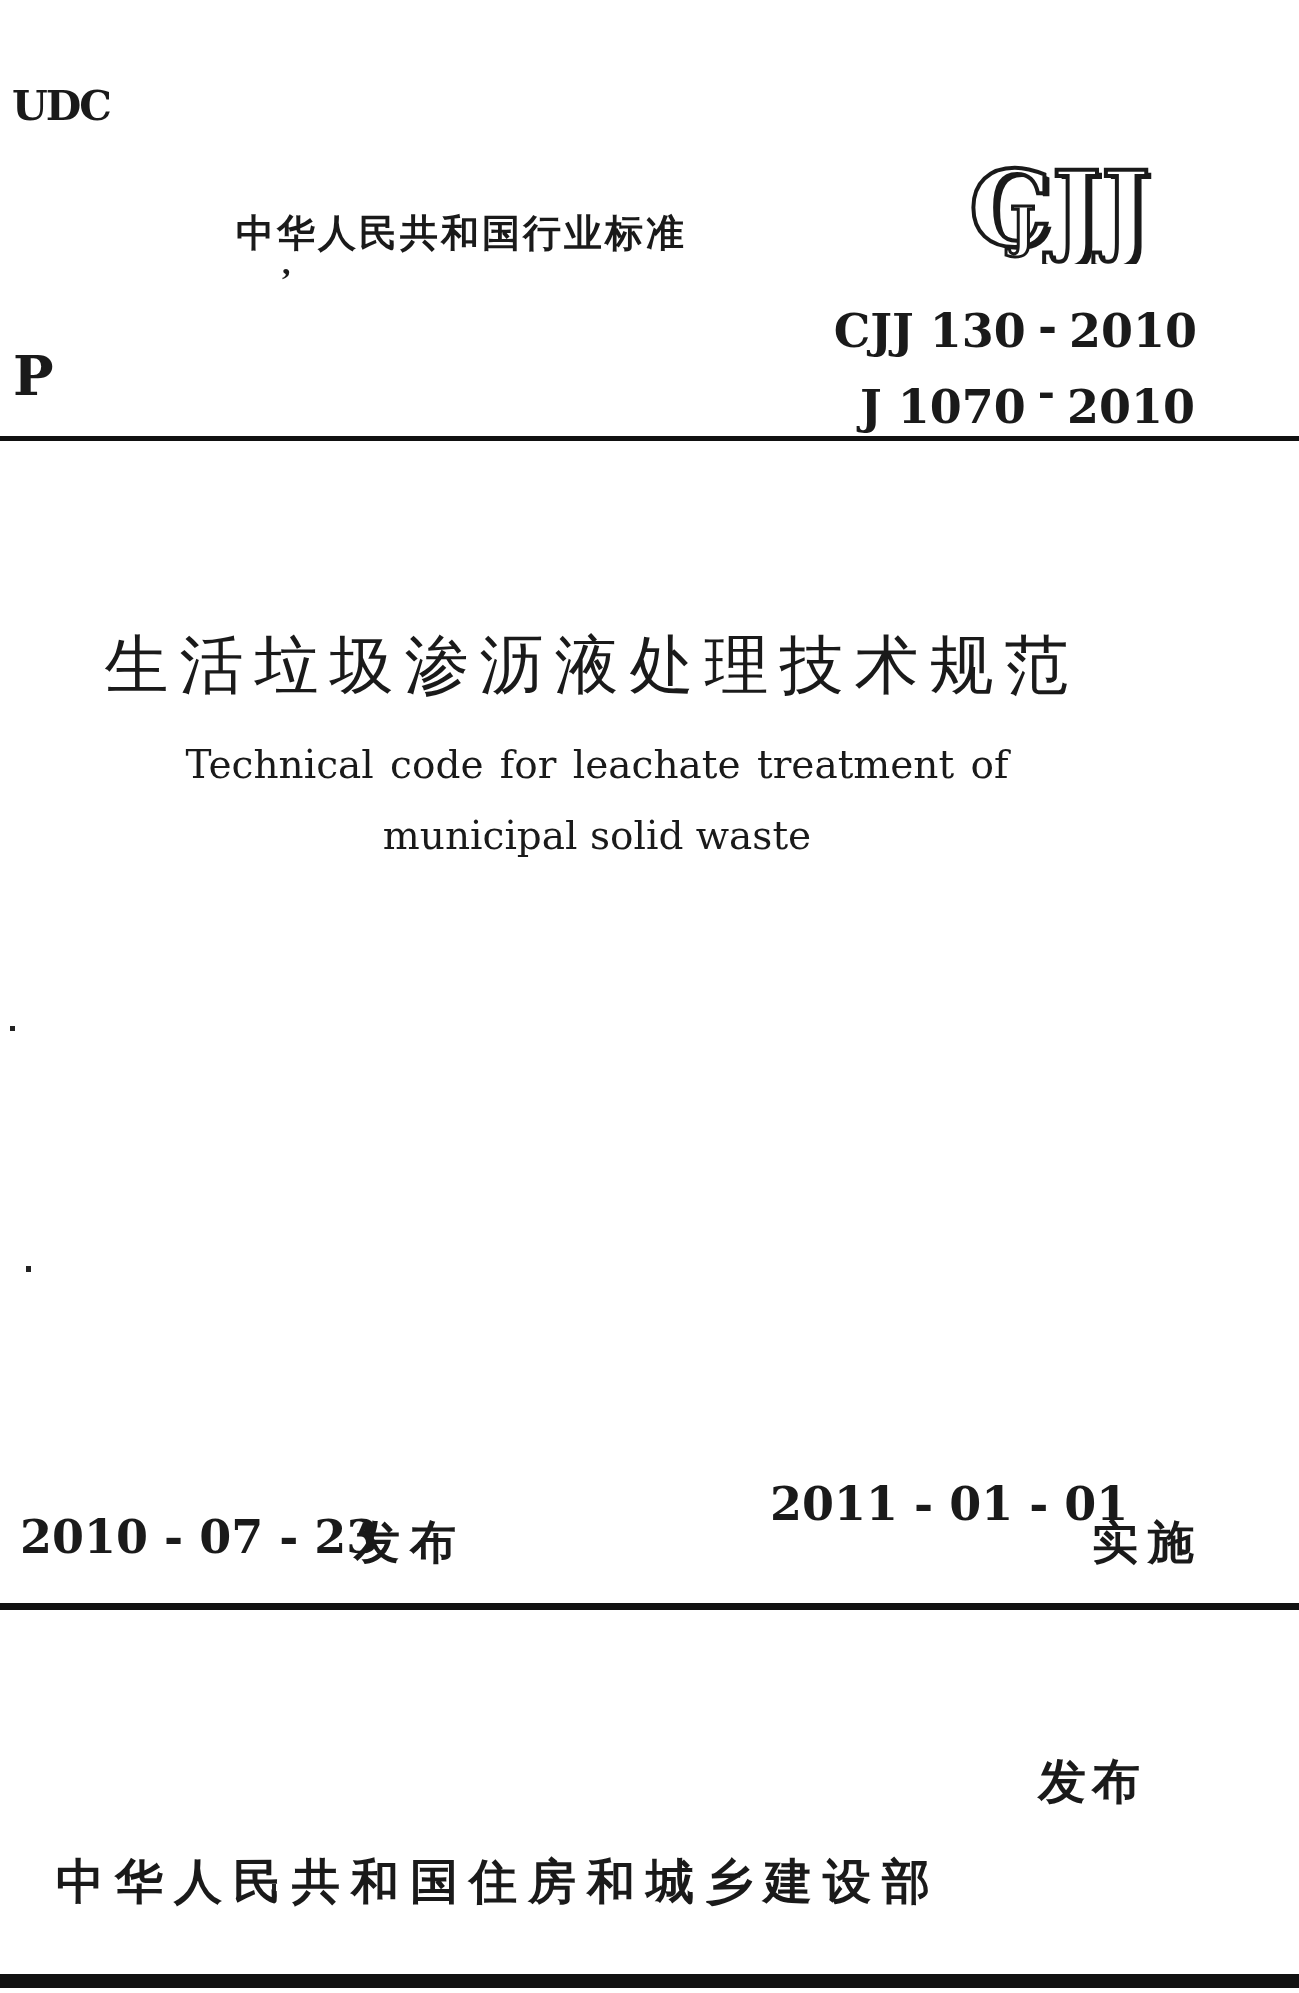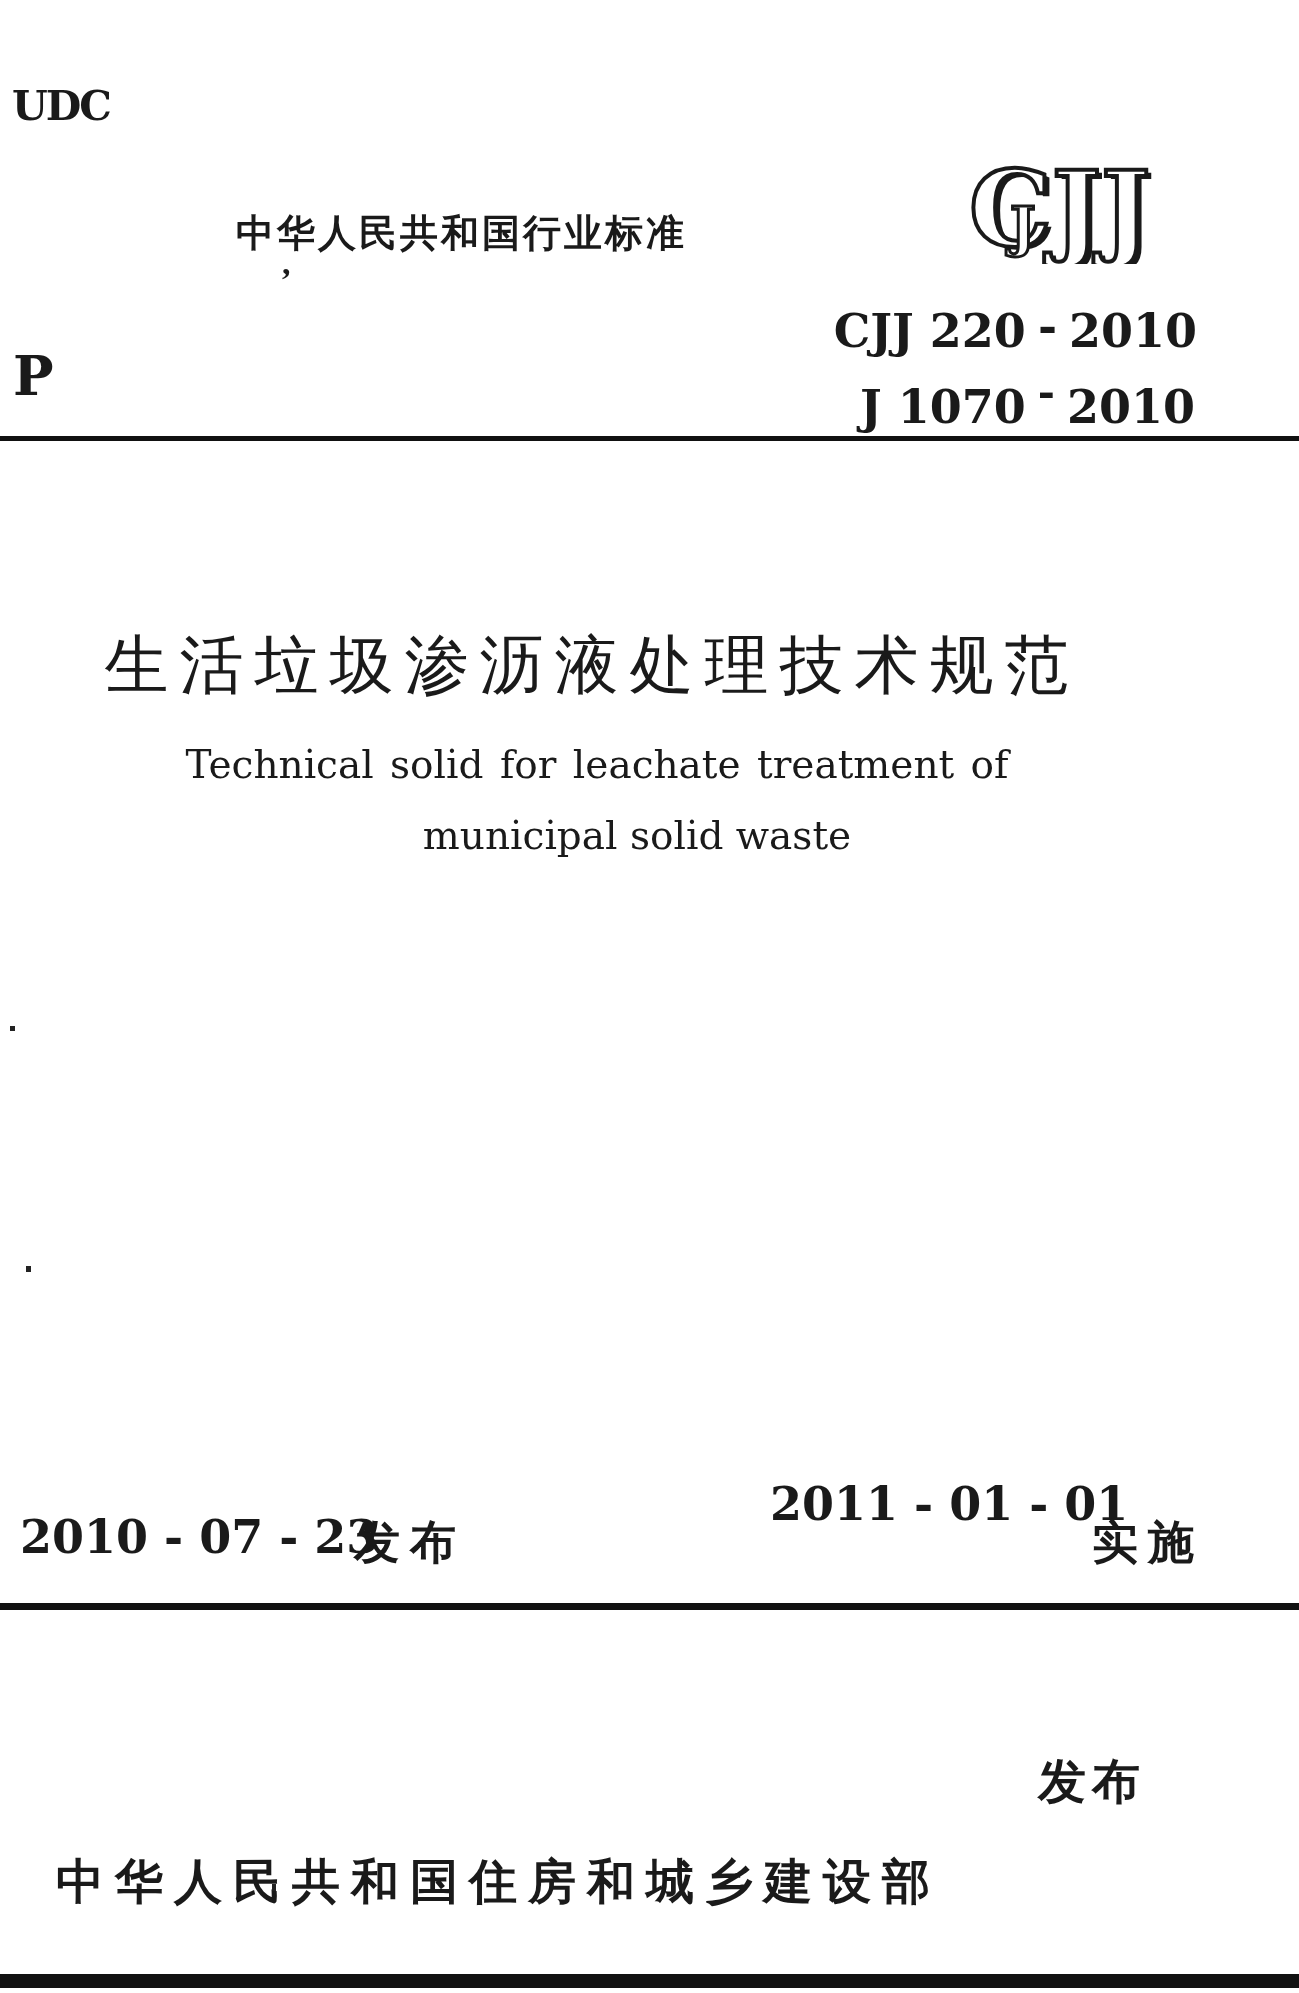--- a/index.html
+++ b/index.html
@@ -61,21 +61,21 @@
 
   
   .center-band { position: absolute; left: 0; width: 1184px; text-align: center; white-space: nowrap; }
   .title-cn {
     top: 622px;
     font-family: "Liberation Serif", "DejaVu Serif", serif;
     font-size: 64px; letter-spacing: 11px; font-weight: 500;
   }
   .title-en { width: 1194px; font-family: "DejaVu Serif", serif; font-size: 39px; }
   .title-en-1 { top: 742px; word-spacing: 4px; }
-  .title-en-2 { top: 813px; padding-left: 40px; }
+  .title-en-2 { top: 813px; }
 
   
   .date-num {
     font-family: "DejaVu Serif", serif;
     font-weight: bold; font-size: 46px;
   }
   .date-label {
     font-family: "Liberation Sans", "DejaVu Sans", sans-serif;
     font-weight: bold; font-size: 46px; letter-spacing: 10px;
   }
@@ -112,30 +112,30 @@
 <div class="abs comma-artifact">,</div>
 
 <svg class="abs logo" viewBox="0 0 236 118" xmlns="http://www.w3.org/2000/svg" aria-hidden="true">
   <g font-weight="bold" style="font-family:'DejaVu Serif',serif">
     <text x="16" y="103" font-size="104" fill="#1a1a1a">CJJ</text>
     <text x="11" y="100" font-size="104" fill="#ffffff" stroke="#1a1a1a" stroke-width="4">CJJ</text>
     <text x="52" y="100" font-size="54" fill="#ffffff" stroke="#1a1a1a" stroke-width="3">J</text>
   </g>
 </svg>
 
-<div class="abs std-no-1"><span>CJJ 220</span><span class="num-dash">-</span><span>2010</span></div>
+<div class="abs std-no-1"><span>CJJ 130</span><span class="num-dash">-</span><span>2010</span></div>
 
 <div class="abs std-no-2"><span>J 1070</span><span class="num-dash-raised">-</span><span>2010</span></div>
 
 <div class="abs class-code">P</div>
 
 <div class="rule rule-1"></div>
 
 <div class="center-band title-cn">生活垃圾渗沥液处理技术规范</div>
-<div class="center-band title-en title-en-1">Technical solid for leachate treatment of</div>
+<div class="center-band title-en title-en-1">Technical code for leachate treatment of</div>
 <div class="center-band title-en title-en-2">municipal solid waste</div>
 
 <div class="speck speck-1"></div>
 <div class="speck speck-2"></div>
 
 <div class="abs date-num issue-date">2010 - 07 - 23</div>
 <div class="abs date-label issue-label">发布</div>
 <div class="abs date-num impl-date">2011 - 01 - 01</div>
 <div class="abs date-label impl-label">实施</div>
 

